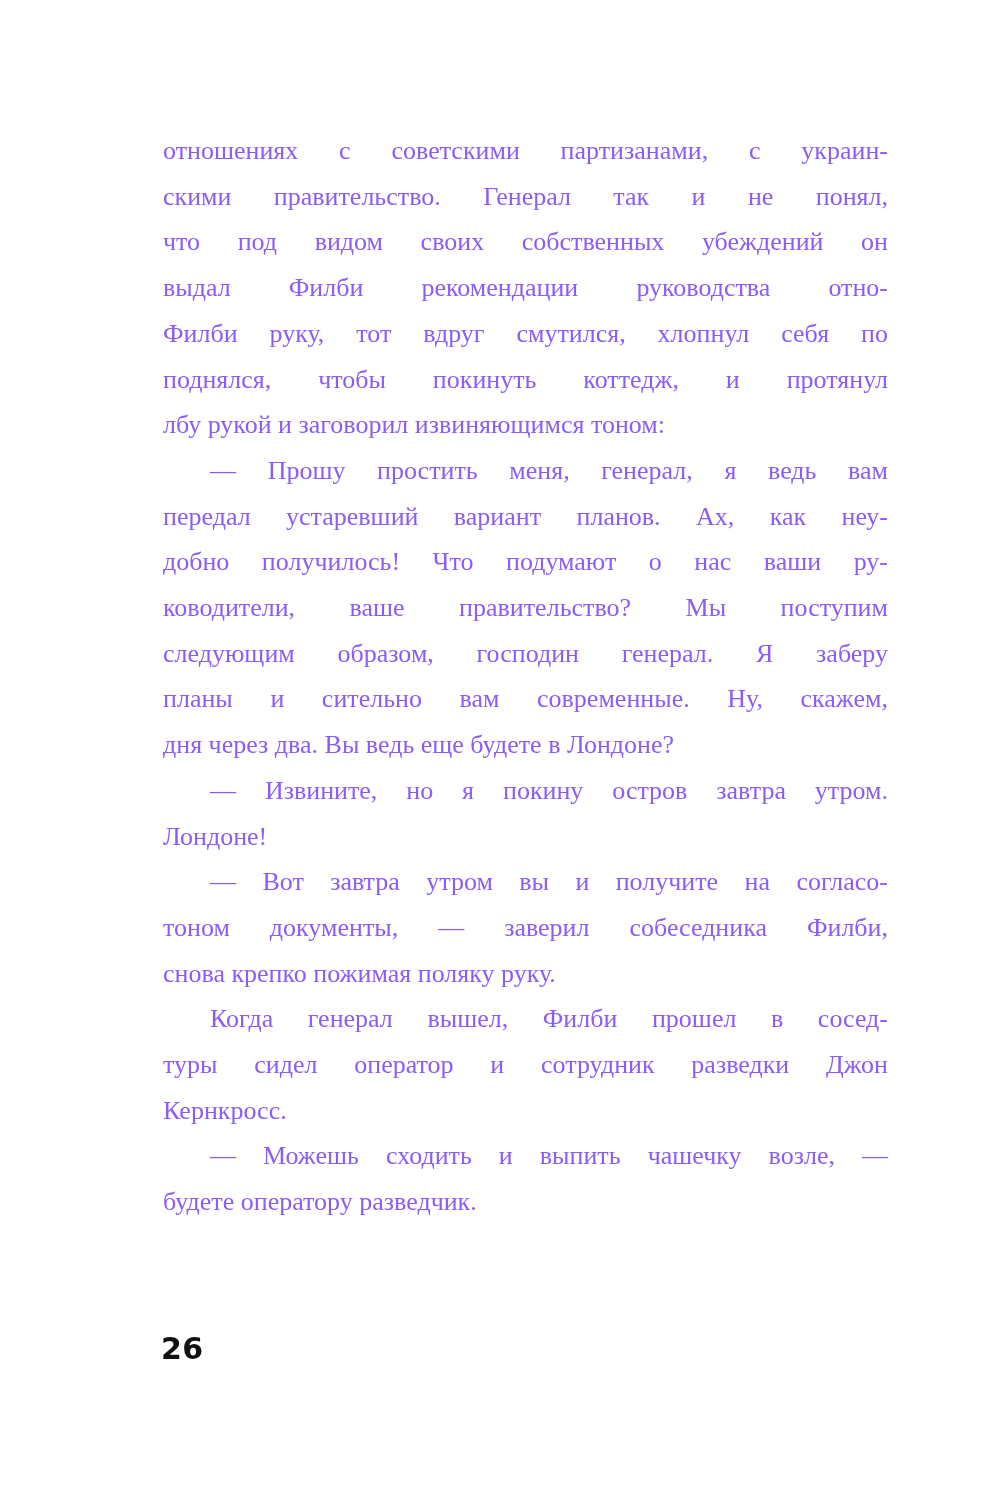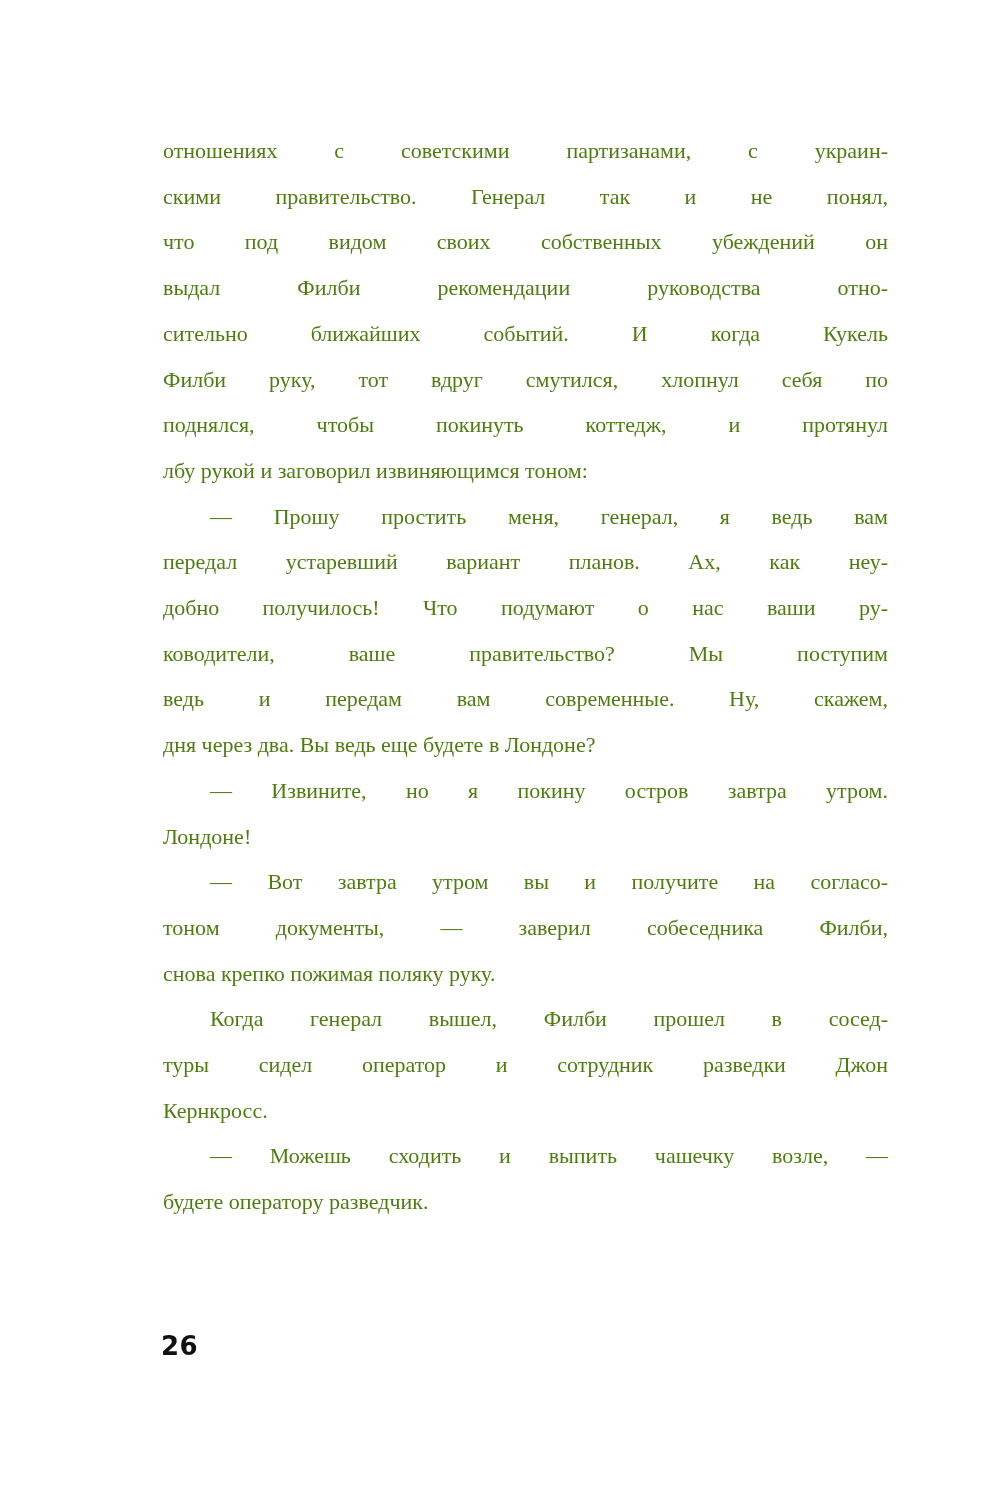--- a/index.html
+++ b/index.html
@@ -13,23 +13,23 @@
     height: 1496px;
     background: #ffffff;
     overflow: hidden;
   }
   .text-block {
     position: absolute;
     left: 163px;
     top: 128px;
     width: 725px;
     font-family: "Liberation Serif", "DejaVu Serif", serif;
-    font-size: 22px;
+    font-size: 26px;
     line-height: 45.7px;
-    color: #4d7c0f;
+    color: #8b5cf6;
     -webkit-font-smoothing: antialiased;
   }
   .paragraph { margin: 0; padding: 0; }
   .line {
     white-space: normal;
     hyphens: none;
   }
   
   .line.j {
     text-align: justify;
@@ -43,48 +43,48 @@
   
   .line.indent {
     text-indent: 47px;
   }
   .page-number {
     position: absolute;
     left: 161px;
     top: 1331px;
     font-family: "DejaVu Sans", "Liberation Sans", sans-serif;
     font-weight: 700;
-    font-size: 26px;
+    font-size: 30px;
     letter-spacing: 0.5px;
     color: #111111;
   }
 </style>
 </head>
 <body>
 
 <div class="book-page">
   <div class="text-block">
 
     <div class="paragraph">
       <div class="line j">отношениях с советскими партизанами, с украин-</div>
       <div class="line j">скими правительство. Генерал так и не понял,</div>
       <div class="line j">что под видом своих собственных убеждений он</div>
       <div class="line j">выдал Филби рекомендации руководства отно-</div>
-      <div class="line j">сительно ближайших событий. И когда Кукель</div>
       <div class="line j">Филби руку, тот вдруг смутился, хлопнул себя по</div>
       <div class="line j">поднялся, чтобы покинуть коттедж, и протянул</div>
       <div class="line last">лбу рукой и заговорил извиняющимся тоном:</div>
     </div>
 
     <div class="paragraph">
       <div class="line j indent">— Прошу простить меня, генерал, я ведь вам</div>
       <div class="line j">передал устаревший вариант планов. Ах, как неу-</div>
       <div class="line j">добно получилось! Что подумают о нас ваши ру-</div>
       <div class="line j">ководители, ваше правительство? Мы поступим</div>
-      <div class="line j">ведь и передам вам современные. Ну, скажем,</div>
+      <div class="line j">следующим образом, господин генерал. Я заберу</div>
+      <div class="line j">планы и сительно вам современные. Ну, скажем,</div>
       <div class="line last">дня через два. Вы ведь еще будете в Лондоне?</div>
     </div>
 
     <div class="paragraph">
       <div class="line j indent">— Извините, но я покину остров завтра утром.</div>
       <div class="line last">Лондоне!</div>
     </div>
 
     <div class="paragraph">
       <div class="line j indent">— Вот завтра утром вы и получите на согласо-</div>

